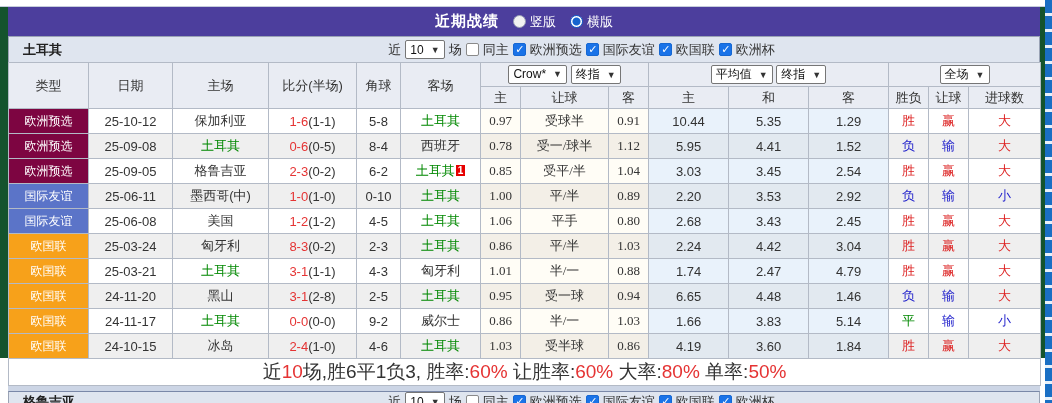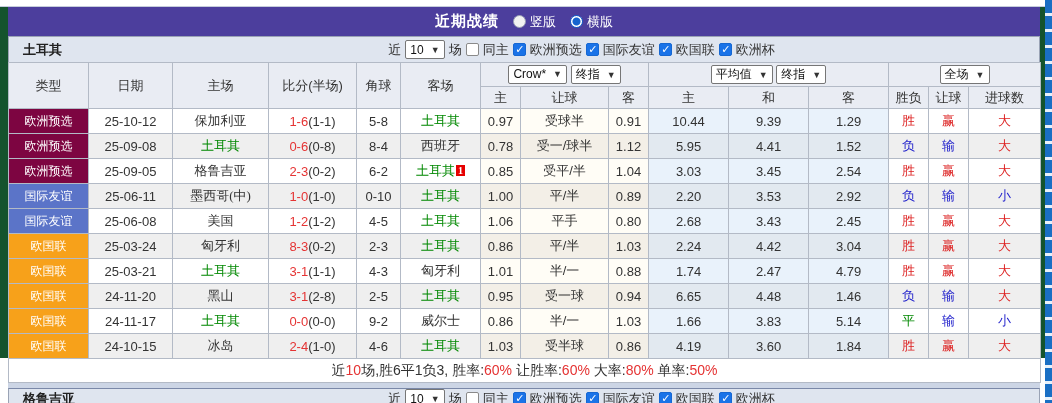--- a/index.html
+++ b/index.html
@@ -30,29 +30,29 @@
   
   table.results { width:1032px; border-collapse:collapse; table-layout:fixed; background:#fff; }
   table.results th, table.results td { border:1px solid #b3bac6; text-align:center; overflow:hidden; white-space:nowrap; }
   table.results { border:1px solid #9aa3b5; }
   thead th { background:#e9ecf3; font-weight:normal; font-size:13px; color:#333; }
   thead tr.hrow1 th { height:24px; }
   thead tr.hrow2 th { height:22px; }
   tbody td { height:25px; font-size:13px; color:#333; }
   tbody tr:nth-child(even) td { background:#efefef; }
   td.type-cell { color:#fff; font-size:12px; }
-  td.team-cell { cursor:pointer;font-family:Liberation Serif, serif; }
+  td.team-cell { cursor:pointer; }
   .ft { color:#e53333; }
   .ht { color:#333; }
-  td.crow-col { background:#fffdf6; }
+  td.crow-col { background:#fffdf6;font-family:Liberation Serif, serif; }
   tbody tr:nth-child(even) td.crow-col { background:#f3efe7; }
   td.avg-col { background:#e9f2fb; }
   tbody tr:nth-child(even) td.avg-col { background:#e2e9f0; }
   .card-badge { display:inline-block; background:#e60000; color:#fff; font-size:10px; font-weight:bold; padding:0 2px; margin-left:1px; vertical-align:1px; }
-  tfoot td { height:24px; background:#fff; font-size:14px; color:#333; }
+  tfoot td { height:24px; background:#fff; font-size:19px; color:#333; }
   .seg-r { color:#e53333; }
 
   
   .gap-band { height:5px; background:#ccd5e5; }
   .next-bar { height:20px; border-top:1px solid #7a88a8; }
 
   
   .scroll-strip { position:absolute; left:1045px; top:0; width:7px; height:403px;
      background:repeating-linear-gradient(180deg,#1a6fc4 0 13px,#e8f1fa 13px 16px); }
 </style>
@@ -168,32 +168,32 @@
     <td class="type-cell" style="background: rgb(125, 5, 65);">欧洲预选</td>
     <td>25-10-12</td>
     <td class="team-cell"><span class="tname">保加利亚</span></td>
     <td><span class="ft">1-6</span><span class="ht">(1-1)</span></td>
     <td>5-8</td>
     <td class="team-cell"><span class="tname" style="color: rgb(0, 136, 0);">土耳其</span></td>
     <td class="crow-col">0.97</td>
     <td class="crow-col">受球半</td>
     <td class="crow-col">0.91</td>
     <td class="avg-col">10.44</td>
-    <td class="avg-col">9.39</td>
+    <td class="avg-col">5.35</td>
     <td class="avg-col">1.29</td>
     <td class="outcome" style="color: rgb(221, 34, 34);">胜</td>
     <td class="outcome" style="color: rgb(221, 34, 34);">赢</td>
     <td class="outcome" style="color: rgb(221, 34, 34);">大</td>
   </tr>
 
   <tr class="data-row">
     <td class="type-cell" style="background: rgb(125, 5, 65);">欧洲预选</td>
     <td>25-09-08</td>
     <td class="team-cell"><span class="tname" style="color: rgb(0, 136, 0);">土耳其</span></td>
-    <td><span class="ft">0-6</span><span class="ht">(0-8)</span></td>
+    <td><span class="ft">0-6</span><span class="ht">(0-5)</span></td>
     <td>8-4</td>
     <td class="team-cell"><span class="tname">西班牙</span></td>
     <td class="crow-col">0.78</td>
     <td class="crow-col">受一/球半</td>
     <td class="crow-col">1.12</td>
     <td class="avg-col">5.95</td>
     <td class="avg-col">4.41</td>
     <td class="avg-col">1.52</td>
     <td class="outcome" style="color: rgb(34, 34, 204);">负</td>
     <td class="outcome" style="color: rgb(34, 34, 204);">输</td>

